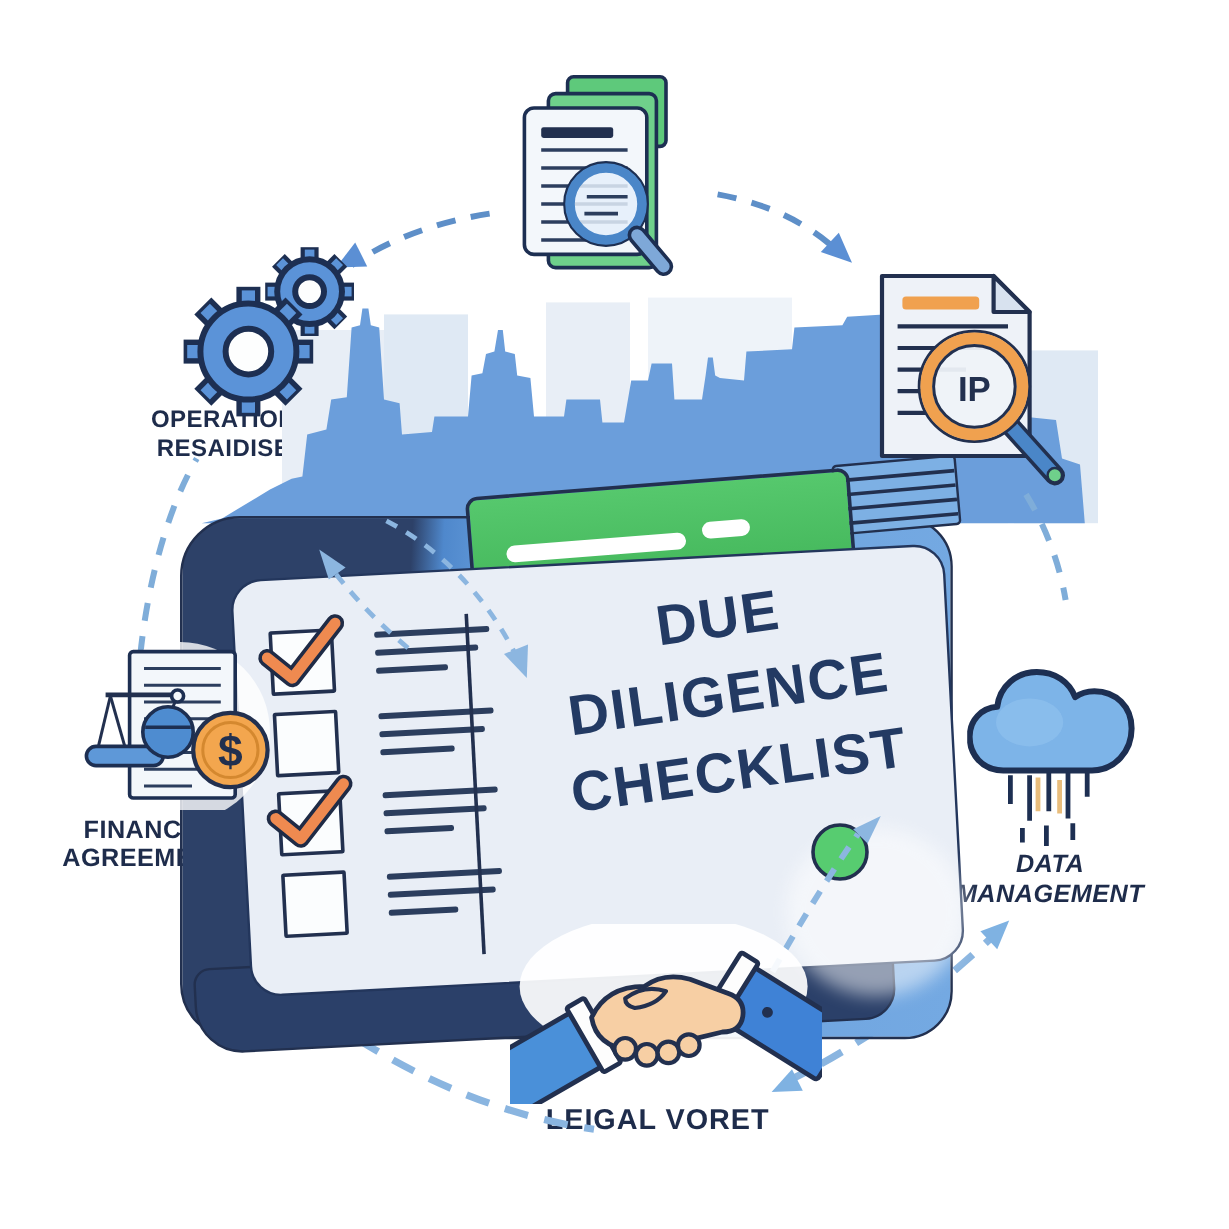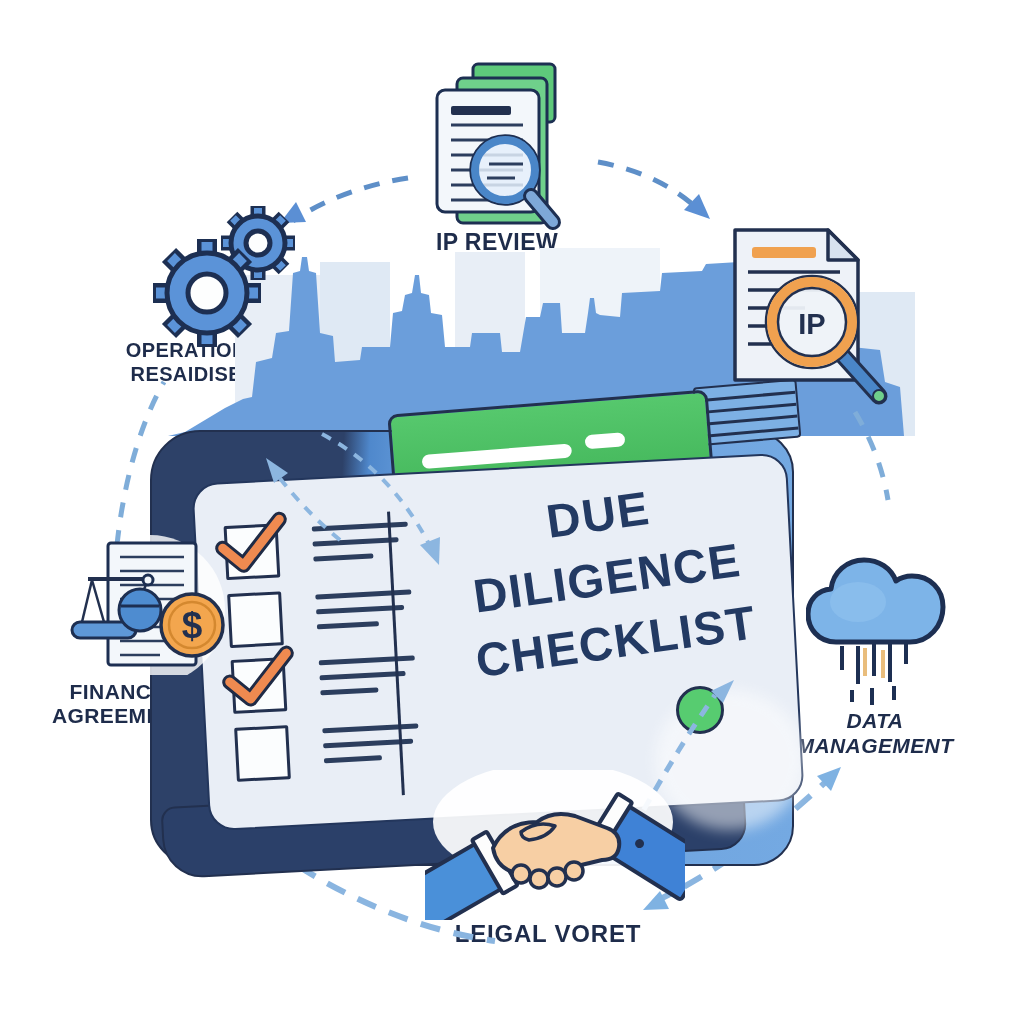--- a/index.html
+++ b/index.html
@@ -195,21 +195,20 @@
       <line x1="16" y1="123" x2="88" y2="123"></line>
         <line x1="16" y1="138" x2="60" y2="138"></line>
     </g>
     <circle cx="70" cy="108" r="34.5" fill="none" stroke="#1d2f52" stroke-width="2.5"></circle>
     <circle cx="70" cy="108" r="30" fill="rgba(228,238,250,0.85)" stroke="#4a86c8" stroke-width="8"></circle>
     <line x1="54" y1="102" x2="88" y2="102" stroke="#2c3e5e" stroke-width="3"></line>
     <line x1="52" y1="116" x2="80" y2="116" stroke="#2c3e5e" stroke-width="3"></line>
     <line x1="96" y1="134" x2="118" y2="160" stroke="#1d2f52" stroke-width="16" stroke-linecap="round"></line>
     <line x1="96" y1="134" x2="118" y2="160" stroke="#7ea8d8" stroke-width="10" stroke-linecap="round"></line>
   </svg>
-  <div class="label lbl-ip">IP REVIEW</div>
 
   <svg class="abs" width="180" height="175" viewBox="140 190 180 175" style="left:140px;top:190px;z-index:11;">
     <g stroke-linecap="butt">
       <g stroke="#1d2f52" stroke-width="15">
         <line x1="278" y1="243" x2="295" y2="243"></line>
           <line x1="272" y1="257" x2="284" y2="269"></line>
         <line x1="258" y1="263" x2="258" y2="280"></line>
           <line x1="244" y1="257" x2="232" y2="269"></line>
         <line x1="238" y1="243" x2="221" y2="243"></line>
           <line x1="244" y1="229" x2="232" y2="217"></line>

